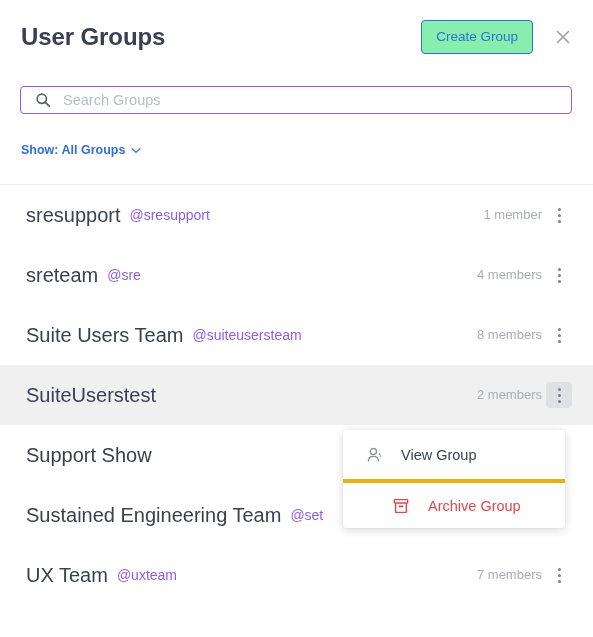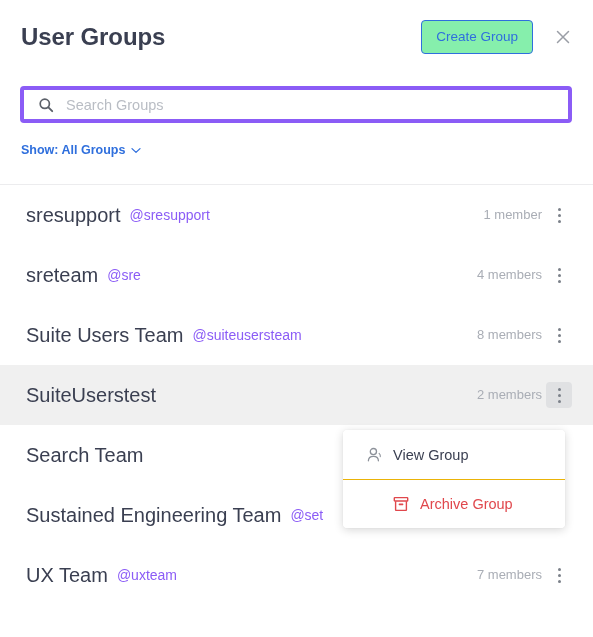--- a/index.html
+++ b/index.html
@@ -64,22 +64,22 @@
     background: none;
     border: none;
   }
   .close-btn svg { display: block; }
 
   
   .search-wrap {
     position: absolute;
     left: 20px; top: 86px;
     width: 552px;
-    height: 37px;
-    border: 4px solid #8b5cf6;
+    height: 28px;
+    border: 1px solid #8b5cf6;
     border-radius: 4px;
     background: #ffffff;
     display: flex;
     align-items: center;
     padding: 0 14px;
   }
   .search-icon { flex: 0 0 auto; display: flex; align-items: center; }
   .search-input {
     border: none;
     outline: none;
@@ -197,30 +197,30 @@
     overflow: hidden;
   }
   .dropdown-item {
     height: 49px;
     display: flex;
     align-items: center;
     padding-left: 21px;
     cursor: pointer;
     background: #ffffff;
   }
-  .dropdown-item + .dropdown-item { border-top: 1px solid #eab308; padding-left: 48px; }
+  .dropdown-item + .dropdown-item { border-top: 4px solid #eab308; padding-left: 48px; }
   .dd-icon {
     width: 20px;
     display: flex;
     align-items: center;
     justify-content: center;
     flex: 0 0 auto;
   }
   .dd-label {
-    margin-left: 9px;
+    margin-left: 17px;
     font-size: 14.5px;
     line-height: 18px;
   }
   .dd-label.neutral { color: #3a3f51; }
   .dd-label.danger { color: #e0474c; }
 
   
   .scrollbar-track {
     position: absolute;
     right: 6px;
@@ -308,21 +308,21 @@
         <span class="group-name">SuiteUserstest</span>
         <span class="spacer"></span>
         <span class="member-count">2 members</span>
         <button class="kebab-btn active">
           <span class="kebab-dot"></span>
           <span class="kebab-dot"></span>
           <span class="kebab-dot"></span>
         </button>
       </div>
       <div class="group-row">
-        <span class="group-name">Search Team</span>
+        <span class="group-name">Support Show</span>
         <span class="spacer"></span>
         <span class="member-count"></span>
         <button class="kebab-btn">
           <span class="kebab-dot"></span>
           <span class="kebab-dot"></span>
           <span class="kebab-dot"></span>
         </button>
       </div>
       <div class="group-row">
         <span class="group-name">Sustained Engineering Team</span>

